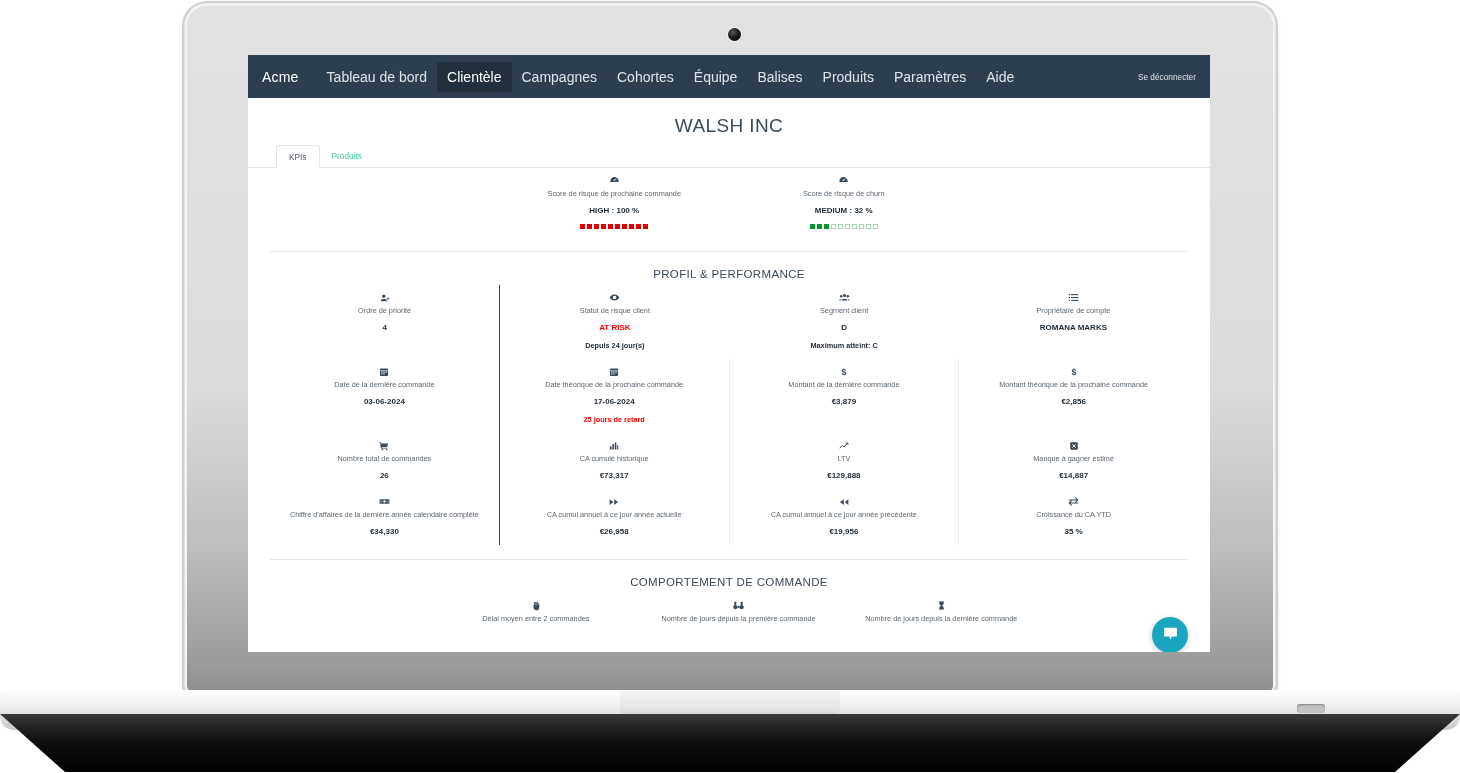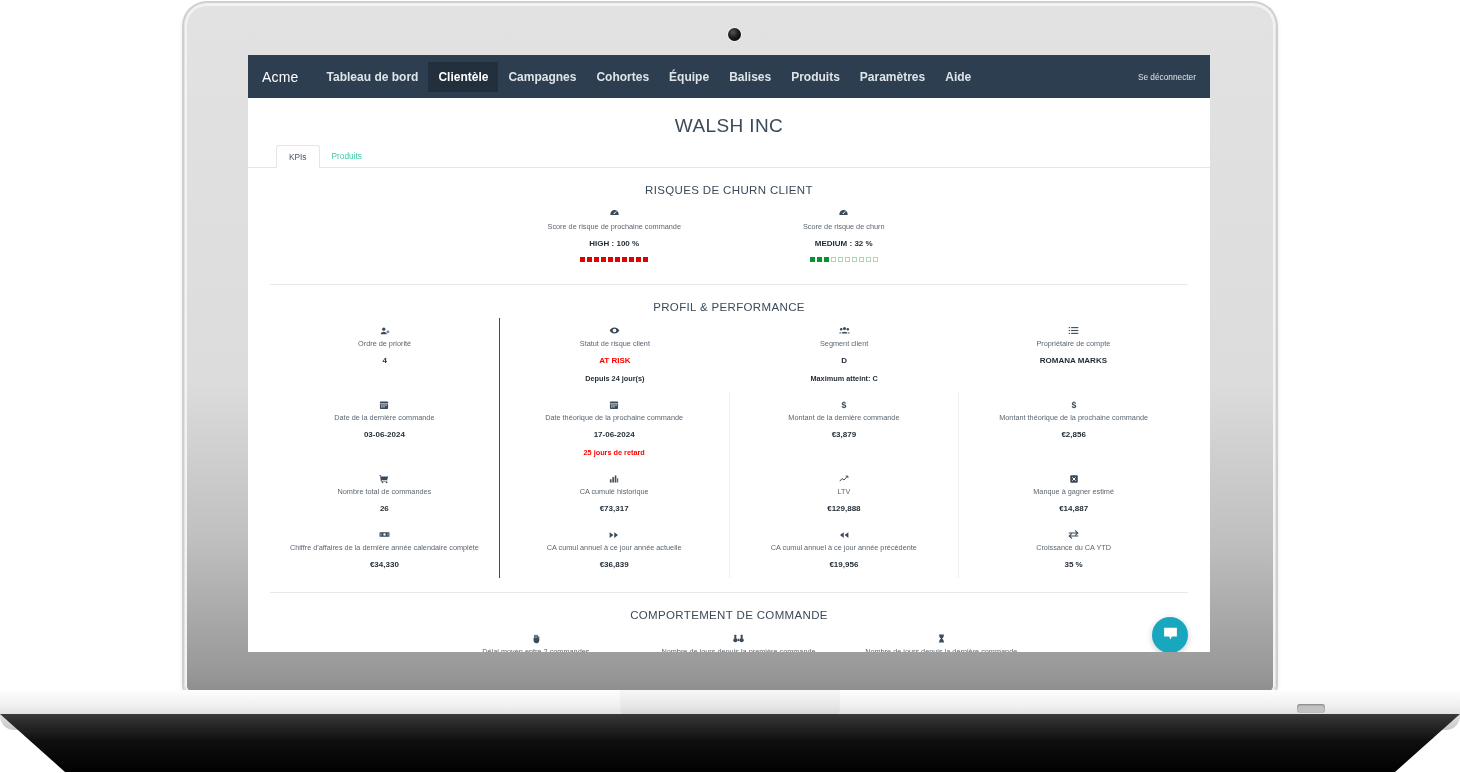--- a/index.html
+++ b/index.html
@@ -60,22 +60,22 @@
   }
 
   
   #top-nav {
     display:flex; align-items:center; height: 43px;
     background: #2d3e50; color: #ffffff;
     padding-left: 14px; padding-right: 14px;
   }
   #brand { font-size: 14px; letter-spacing: .2px; margin-right: 18px; color:#fff; }
   .nav-item {
-    font-size: 12px; color: #dfe4e8; padding: 8px 10px; height:30px;
-    display:flex; align-items:center; white-space:nowrap; cursor:pointer;font-weight:bold;
+    font-size: 14px; color: #dfe4e8; padding: 8px 10px; height:30px;
+    display:flex; align-items:center; white-space:nowrap; cursor:pointer;
   }
   .nav-item.active { background: #22303e; color:#ffffff; }
   #nav-spacer { flex: 1 1 auto; }
   #logout { font-size: 8.3px; color:#dfe4e8; cursor:pointer; white-space:nowrap; }
 
   
   #page { background:#fff; height: 567px; position:relative; }
   #page-title {
     text-align:center; font-size: 19px; color:#3b4a59; font-weight:400;
     letter-spacing:.4px; padding-top: 17px;
@@ -156,21 +156,20 @@
     <div id="page">
 
       <div id="page-title">WALSH INC</div>
 
       <div id="tabs">
         <div class="tab active">KPIs</div>
         <div class="tab">Produits</div>
       </div>
 
       <div class="section">
-        <div class="section-title">RISQUES DE CHURN CLIENT</div>
         <div class="kpi-row">
           <div class="kpi"></div>
           <div class="kpi">
             <div class="kpi-icon">
               <svg width="11" height="11" viewBox="0 0 16 16" fill="#3b4a59">
                   <path d="M8 3a6 6 0 0 0-6 6v1h12V9a6 6 0 0 0-6-6zm3.2 2.4-2.6 2.3a1 1 0 1 1-.7-.8l2.6-2.3z"></path>
                 </svg>
             </div>
             <div class="kpi-label">Score de risque de prochaine commande</div>
             <div class="kpi-value">HIGH : 100 %</div>
@@ -381,21 +380,21 @@
             <div class="kpi-value">€34,330</div>
           </div>
           <div class="kpi sep-left sep-right">
             <div class="kpi-icon">
               <svg width="10" height="10" viewBox="0 0 16 16" fill="#3b4a59">
                   <path d="M1 3.4 7 8l-6 4.6z"></path>
                   <path d="M8.4 3.4 14.4 8l-6 4.6z"></path>
                 </svg>
             </div>
             <div class="kpi-label">CA cumul annuel à ce jour année actuelle</div>
-            <div class="kpi-value">€36,839</div>
+            <div class="kpi-value">€26,958</div>
           </div>
           <div class="kpi sep-right">
             <div class="kpi-icon">
               <svg width="10" height="10" viewBox="0 0 16 16" fill="#3b4a59">
                   <path d="M15 3.4 9 8l6 4.6z"></path>
                   <path d="M7.6 3.4 1.6 8l6 4.6z"></path>
                 </svg>
             </div>
             <div class="kpi-label">CA cumul annuel à ce jour année précédente</div>
             <div class="kpi-value">€19,956</div>

